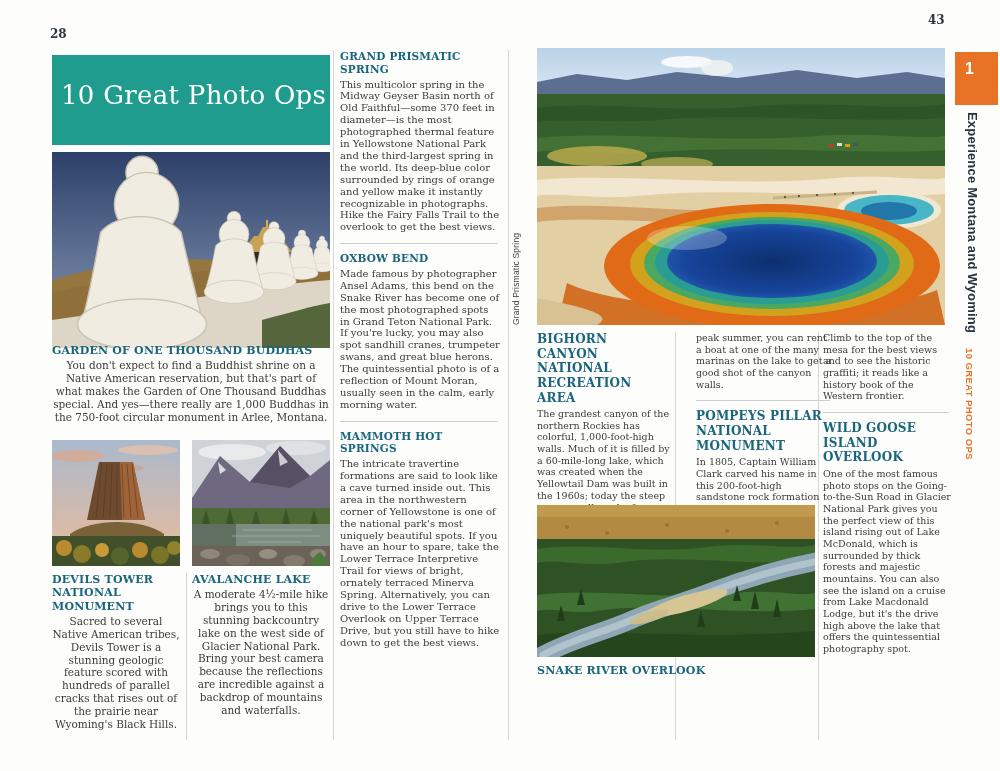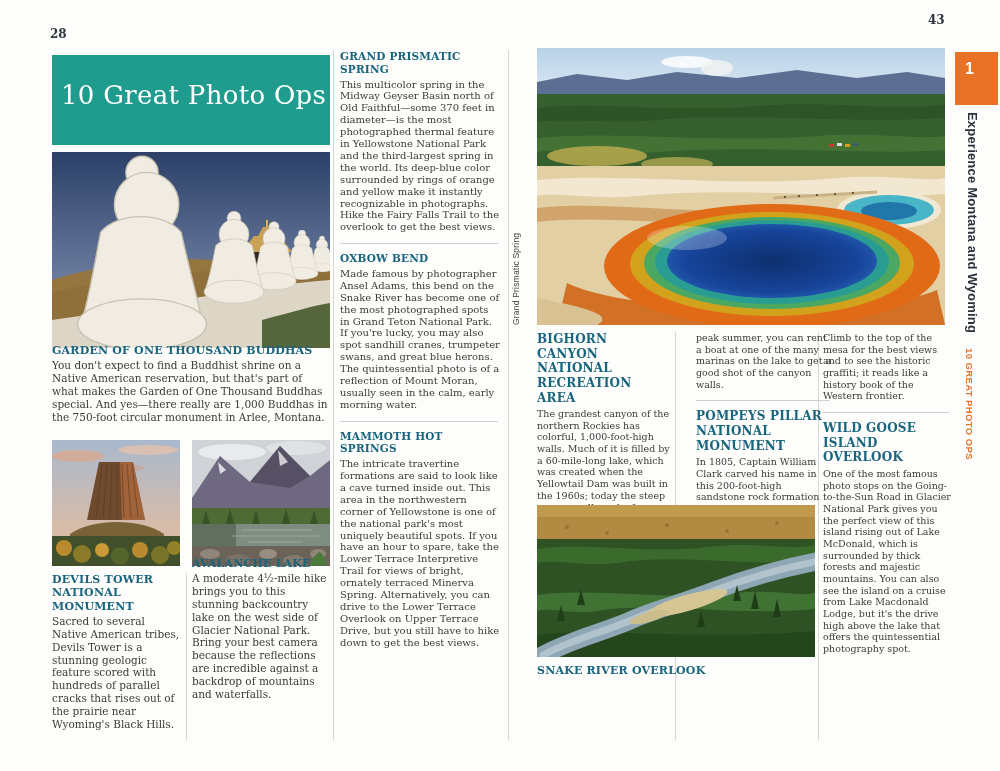--- a/index.html
+++ b/index.html
@@ -7,21 +7,21 @@
           font-family:"DejaVu Serif",serif;}
   .abs{position:absolute;}
   .pagenum{font:bold 12px/1 "DejaVu Serif",serif;color:#2e3640;}
   .title-box{left:52px;top:55px;width:278px;height:90px;background:var(--teal,#1f9c8d);}
   .title-text{font:400 26px/1.05 "DejaVu Serif",serif;color:#fff;padding:27px 0 0 9px;letter-spacing:.3px;}
   figure{margin:0;padding:0;}
   figure svg{display:block;}
   .sec-h{font:bold 10.5px/1.22 "DejaVu Serif",serif;color:var(--heading_blue,#1a657e);letter-spacing:.2px;margin:0 0 3px 0;}
   .cap-h{font:bold 11px/1.22 "DejaVu Serif",serif;color:var(--heading_blue,#1a657e);letter-spacing:.2px;margin:0 0 2px 0;}
   .body-t{font:10px/1.19 "DejaVu Serif",serif;color:var(--body_text,#3c3b38);margin:0;}
-  .cap-b{font:10.5px/1.22 "DejaVu Serif",serif;color:var(--body_text,#3c3b38);margin:0;}
+  .cap-b{font:10.5px/1.22 "DejaVu Serif",serif;color:var(--body_text,#3c3b38);margin:0;text-align:center;}
   .rcol .body-t{font-size:9.5px;line-height:1.23;}
   .rcol .sec-h{font-size:12px;}
   .hrule{border:0;border-top:1px solid #cfcfcf;margin:10px 2px 8px 0;}
   .vrule{position:absolute;width:1px;background:#d6d6d4;}
   .col3{left:340px;top:50px;width:160px;}
   .colA{left:537px;top:332px;width:135px;}
   .colB{left:696px;top:332px;width:136px;}
   .colC{left:823px;top:332px;width:128px;}
   .vcap{left:512px;top:212px;height:113px;width:15px;writing-mode:vertical-rl;transform:rotate(180deg);
         font:8.5px/1 "Liberation Sans",sans-serif;color:#44423e;letter-spacing:.2px;}
@@ -189,21 +189,21 @@
       </g>
       <path d="M118,126 C120,118 124,114 128,112 C132,116 134,120 134,126 Z" fill="#4c7a3a"></path>
     </svg>
   </figure>
 
   <div class="abs" style="left:52px;top:573px;width:128px;">
     <div class="cap-h">DEVILS TOWER NATIONAL MONUMENT</div>
     <p class="cap-b">Sacred to several Native American tribes, Devils Tower is a stunning geologic feature scored with hundreds of parallel cracks that rises out of the prairie near Wyoming's Black Hills.</p>
   </div>
 
-  <div class="abs" style="left:192px;top:557px;width:138px;">
+  <div class="abs" style="left:192px;top:573px;width:138px;">
     <div class="cap-h">AVALANCHE LAKE</div>
     <p class="cap-b">A moderate 4½-mile hike brings you to this stunning backcountry lake on the west side of Glacier National Park. Bring your best camera because the reflections are incredible against a backdrop of mountains and waterfalls.</p>
   </div>
 
   <div class="abs col3">
     <section>
       <div class="sec-h">GRAND PRISMATIC SPRING</div>
       <p class="body-t">This multicolor spring in the Midway Geyser Basin north of Old Faithful—some 370 feet in diameter—is the most photographed thermal feature in Yellowstone National Park and the third-largest spring in the world. Its deep-blue color surrounded by rings of orange and yellow make it instantly recognizable in photographs. Hike the Fairy Falls Trail to the overlook to get the best views.</p>
     </section>
     <hr class="hrule">

